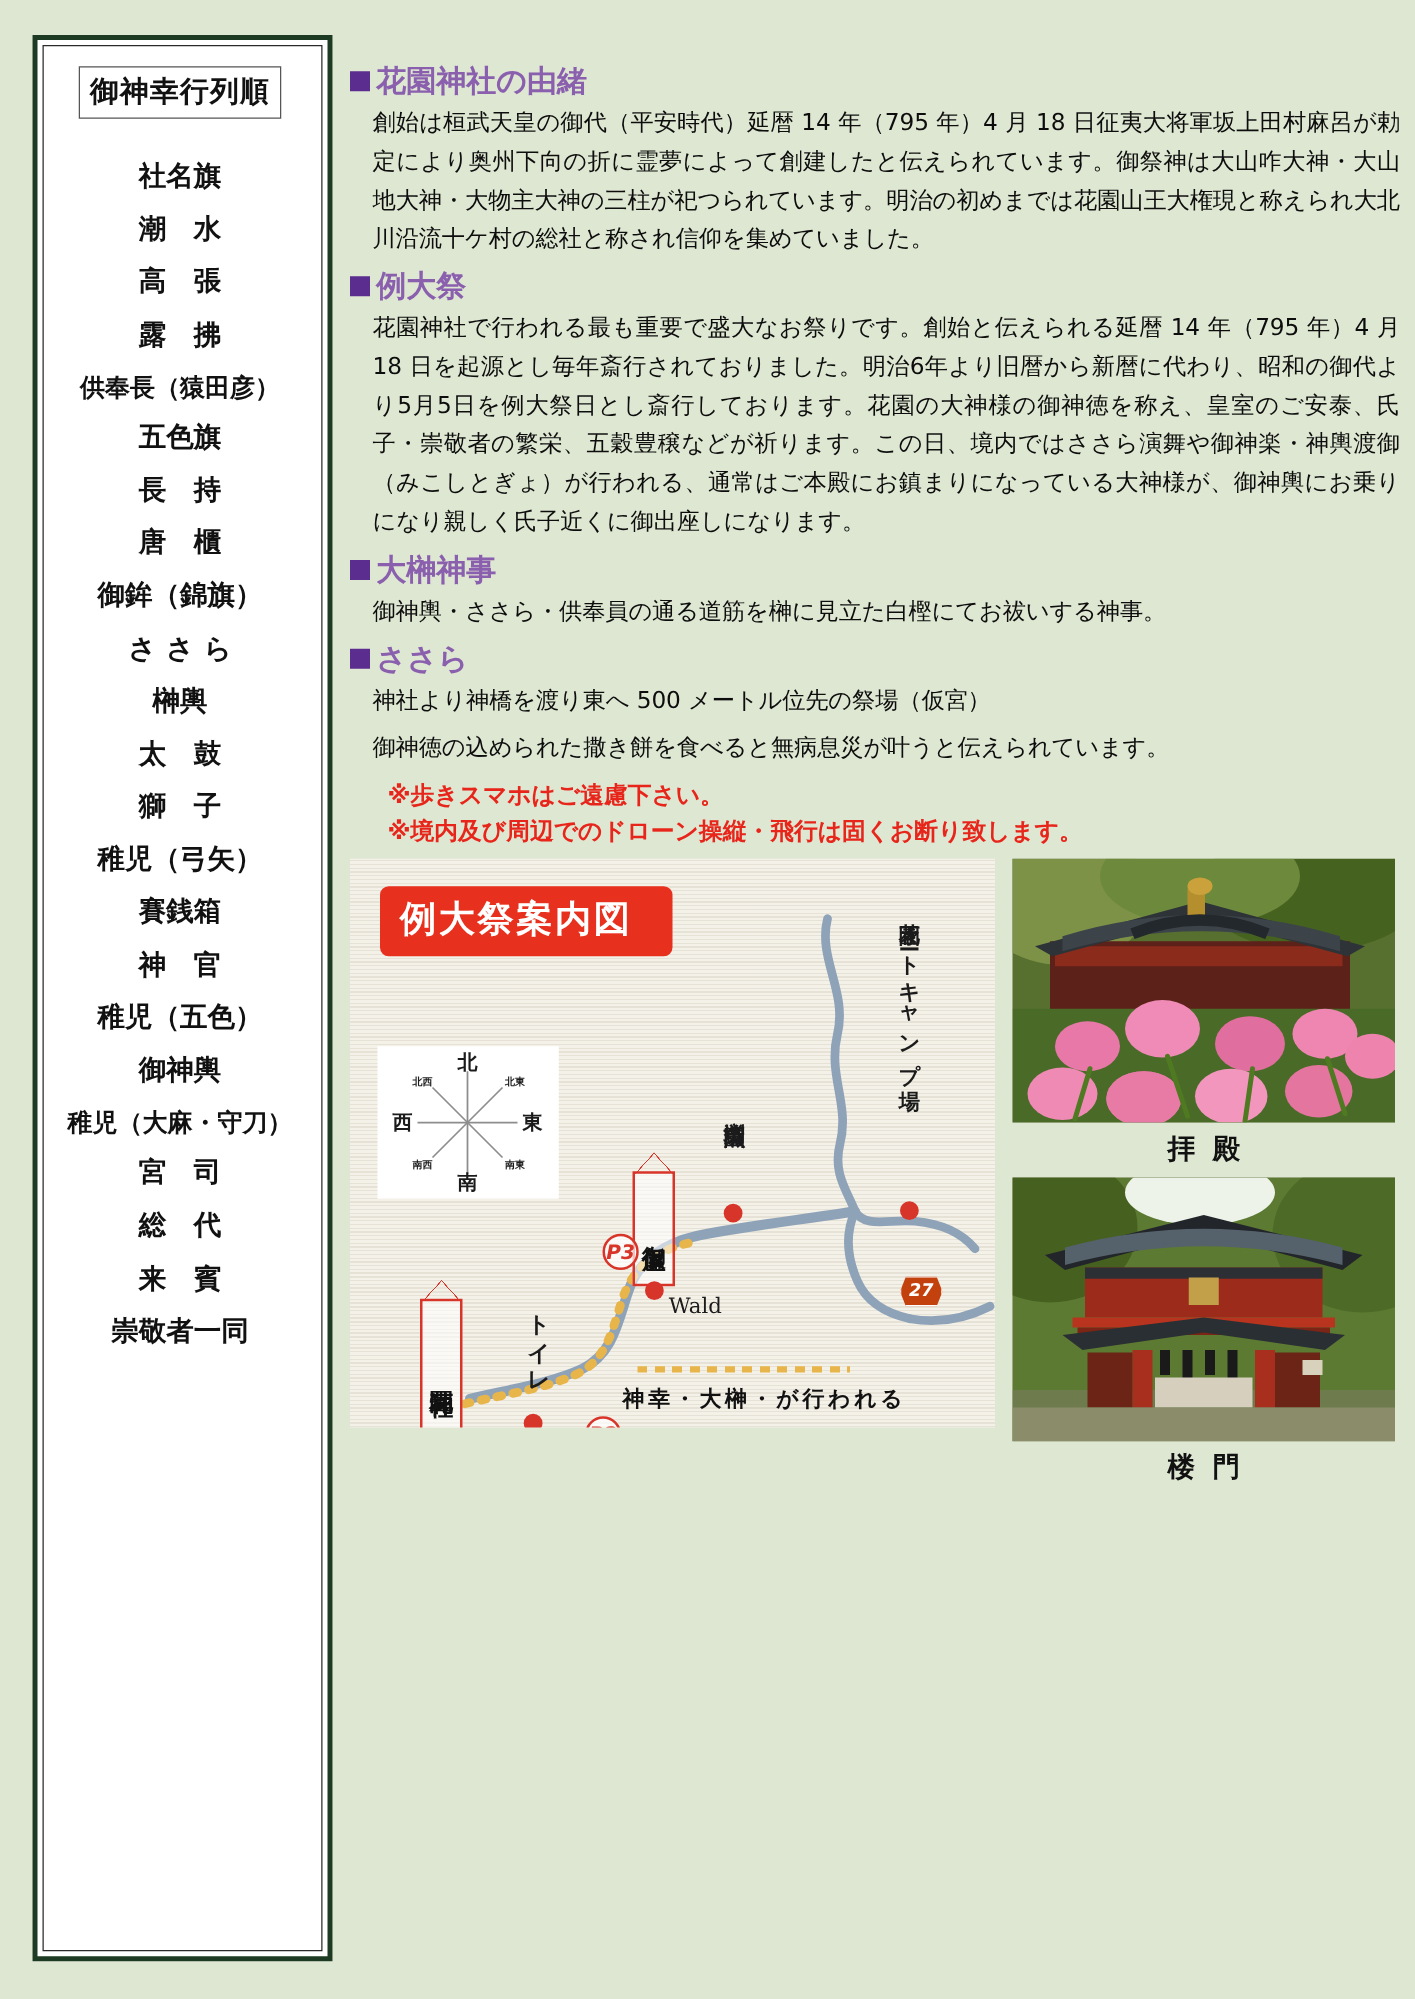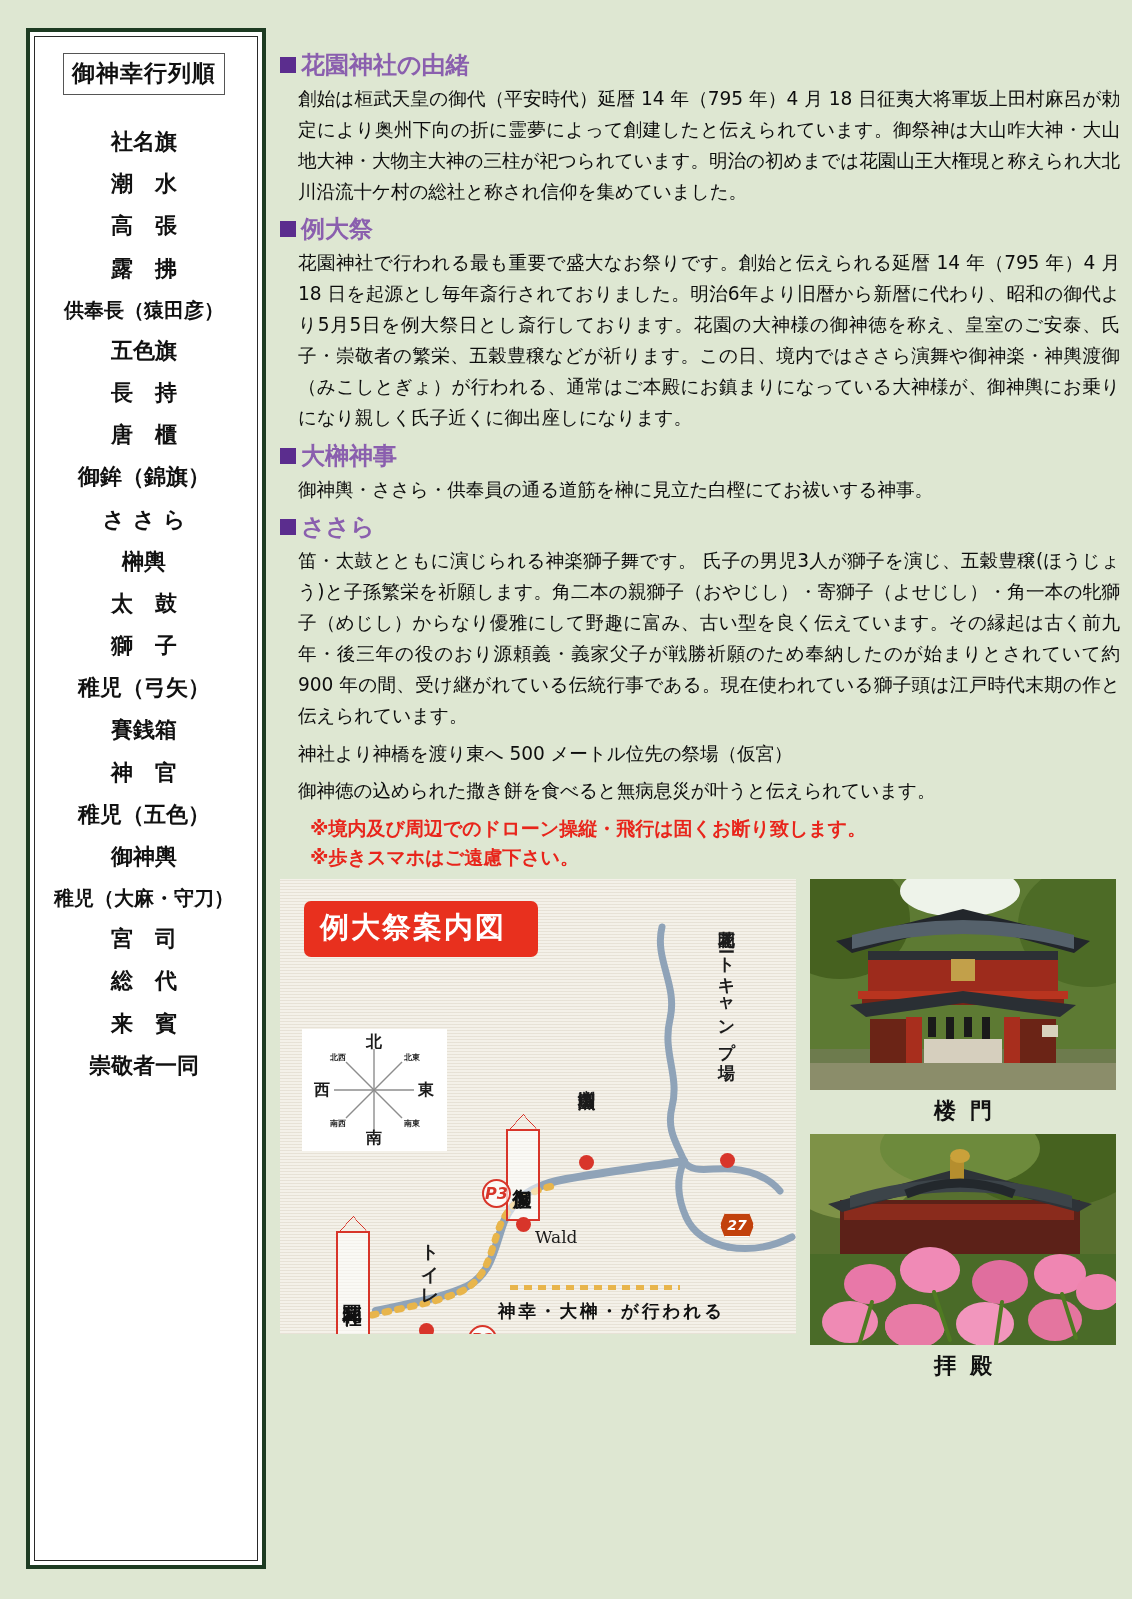--- a/index.html
+++ b/index.html
@@ -254,28 +254,27 @@
         <p class="sec-body">花園神社で行われる最も重要で盛大なお祭りです。創始と伝えられる延暦 14 年（795 年）4 月 18 日を起源とし毎年斎行されておりました。明治6年より旧暦から新暦に代わり、昭和の御代より5月5日を例大祭日とし斎行しております。花園の大神様の御神徳を称え、皇室のご安泰、氏子・崇敬者の繁栄、五穀豊穣などが祈ります。この日、境内ではささら演舞や御神楽・神輿渡御（みこしとぎょ）が行われる、通常はご本殿にお鎮まりになっている大神様が、御神輿にお乗りになり親しく氏子近くに御出座しになります。</p>
         <div class="sec-head">
           <span class="bullet"></span>
           <span>大榊神事</span>
         </div>
         <p class="sec-body">御神輿・ささら・供奉員の通る道筋を榊に見立た白樫にてお祓いする神事。</p>
         <div class="sec-head">
           <span class="bullet"></span>
           <span>ささら</span>
         </div>
-        <p class="sec-body">笛・太鼓とともに演じられる神楽獅子舞です。 氏子の男児3人が獅子を演じ、五穀豊穣(ほうじょう)と子孫繁栄を祈願します。角二本の親獅子（おやじし）・寄獅子（よせじし）・角一本の牝獅子（めじし）からなり優雅にして野趣に富み、古い型を良く伝えています。その縁起は古く前九年・後三年の役のおり源頼義・義家父子が戦勝祈願のため奉納したのが始まりとされていて約 900 年の間、受け継がれている伝統行事である。現在使われている獅子頭は江戸時代末期の作と伝えられています。</p>
         <p class="sec-body">神社より神橋を渡り東へ 500 メートル位先の祭場（仮宮）</p>
         <p class="sec-body">御神徳の込められた撒き餅を食べると無病息災が叶うと伝えられています。</p>
       </div>
 
     <div id="notices">
+        <div class="notice">※歩きスマホはご遠慮下さい。</div>
         <div class="notice">※境内及び周辺でのドローン操縦・飛行は固くお断り致します。</div>
-        <div class="notice">※歩きスマホはご遠慮下さい。</div>
       </div>
 
     <div class="lower">
 
       <div class="map">
 
         <svg class="map-svg" width="516" height="455" viewBox="0 0 516 455">
 
           <path d="M382 48 C 374 80, 398 106, 390 140 C 382 174, 400 196, 392 228 C 386 252, 398 266, 404 282" stroke="#8fa3b8" stroke-width="7" fill="none" stroke-linecap="round"></path>
           <path d="M404 282 C 412 296, 432 288, 452 290 C 474 292, 490 300, 500 312" stroke="#8fa3b8" stroke-width="7" fill="none" stroke-linecap="round"></path>
@@ -331,60 +330,20 @@
         <div class="rt27" style="left:440px; top:334px;">27</div>
 
         <div class="pmark" style="left:174px; top:300px;">P3</div>
         <div class="pmark" style="left:160px; top:446px;">P2</div>
 
         <div class="legend-line" style="left:230px; top:406px;"></div>
         <div class="legend-text" style="left:218px; top:420px;">神幸・大榊・が行われる</div>
       </div>
 
       <div class="photos">
-
-        <div class="photo-box">
-          <div class="photo">
-            <svg width="306" height="211" viewBox="0 0 306 211">
-              <rect width="306" height="211" fill="#5d7a33"></rect>
-              <ellipse cx="30" cy="40" rx="70" ry="60" fill="#46611f"></ellipse>
-              <ellipse cx="280" cy="46" rx="72" ry="62" fill="#4d6b26"></ellipse>
-              <ellipse cx="150" cy="12" rx="60" ry="26" fill="#eef3ea"></ellipse>
-              <rect x="0" y="170" width="306" height="41" fill="#6d7b4d"></rect>
-
-              <path d="M26 62 L153 30 L280 62 L264 74 L153 44 L42 74 Z" fill="#22262b"></path>
-              <path d="M42 56 Q153 26 264 56 L264 70 Q153 40 42 70 Z" fill="#55616b"></path>
-
-              <rect x="58" y="72" width="190" height="40" fill="#9d2b1c"></rect>
-              <rect x="58" y="72" width="190" height="9" fill="#2c3035"></rect>
-              <rect x="141" y="80" width="24" height="22" fill="#c2a04a"></rect>
-
-              <rect x="48" y="112" width="210" height="8" fill="#b8341f"></rect>
-              <rect x="52" y="120" width="202" height="6" fill="#7c2415"></rect>
-
-              <path d="M40 126 L153 112 L266 126 L250 138 L153 124 L56 138 Z" fill="#2a2f34"></path>
-
-              <rect x="96" y="138" width="16" height="46" fill="#a82e1d"></rect>
-              <rect x="194" y="138" width="16" height="46" fill="#a82e1d"></rect>
-              <rect x="60" y="140" width="36" height="44" fill="#6b2416"></rect>
-              <rect x="210" y="140" width="36" height="44" fill="#6b2416"></rect>
-
-              <g fill="#1a1a1a">
-                <rect x="118" y="138" width="8" height="20"></rect>
-                <rect x="136" y="138" width="8" height="24"></rect>
-                <rect x="154" y="138" width="8" height="20"></rect>
-                <rect x="172" y="138" width="8" height="24"></rect>
-              </g>
-              <rect x="114" y="160" width="78" height="24" fill="#d6cfbe"></rect>
-              <rect x="0" y="184" width="306" height="27" fill="#8b8d6a"></rect>
-              <rect x="232" y="146" width="16" height="12" fill="#d8d2bd"></rect>
-            </svg>
-          </div>
-          <div class="cap">楼門</div>
-        </div>
 
         <div class="photo-box">
           <div class="photo">
             <svg width="306" height="211" viewBox="0 0 306 211">
               <rect width="306" height="211" fill="#58702f"></rect>
               <ellipse cx="40" cy="30" rx="70" ry="55" fill="#7e9247"></ellipse>
               <ellipse cx="240" cy="24" rx="90" ry="50" fill="#46621f"></ellipse>
               <ellipse cx="150" cy="14" rx="80" ry="40" fill="#6d8a3c"></ellipse>
               <rect x="30" y="66" width="240" height="60" fill="#5c2118"></rect>
               <rect x="34" y="70" width="230" height="16" fill="#8a2b1c"></rect>
@@ -410,16 +369,56 @@
                 <line x1="62" y1="168" x2="50" y2="208"></line>
                 <line x1="124" y1="158" x2="140" y2="206"></line>
                 <line x1="192" y1="168" x2="186" y2="210"></line>
                 <line x1="252" y1="160" x2="266" y2="204"></line>
               </g>
             </svg>
           </div>
           <div class="cap">拝殿</div>
         </div>
 
+        <div class="photo-box">
+          <div class="photo">
+            <svg width="306" height="211" viewBox="0 0 306 211">
+              <rect width="306" height="211" fill="#5d7a33"></rect>
+              <ellipse cx="30" cy="40" rx="70" ry="60" fill="#46611f"></ellipse>
+              <ellipse cx="280" cy="46" rx="72" ry="62" fill="#4d6b26"></ellipse>
+              <ellipse cx="150" cy="12" rx="60" ry="26" fill="#eef3ea"></ellipse>
+              <rect x="0" y="170" width="306" height="41" fill="#6d7b4d"></rect>
+
+              <path d="M26 62 L153 30 L280 62 L264 74 L153 44 L42 74 Z" fill="#22262b"></path>
+              <path d="M42 56 Q153 26 264 56 L264 70 Q153 40 42 70 Z" fill="#55616b"></path>
+
+              <rect x="58" y="72" width="190" height="40" fill="#9d2b1c"></rect>
+              <rect x="58" y="72" width="190" height="9" fill="#2c3035"></rect>
+              <rect x="141" y="80" width="24" height="22" fill="#c2a04a"></rect>
+
+              <rect x="48" y="112" width="210" height="8" fill="#b8341f"></rect>
+              <rect x="52" y="120" width="202" height="6" fill="#7c2415"></rect>
+
+              <path d="M40 126 L153 112 L266 126 L250 138 L153 124 L56 138 Z" fill="#2a2f34"></path>
+
+              <rect x="96" y="138" width="16" height="46" fill="#a82e1d"></rect>
+              <rect x="194" y="138" width="16" height="46" fill="#a82e1d"></rect>
+              <rect x="60" y="140" width="36" height="44" fill="#6b2416"></rect>
+              <rect x="210" y="140" width="36" height="44" fill="#6b2416"></rect>
+
+              <g fill="#1a1a1a">
+                <rect x="118" y="138" width="8" height="20"></rect>
+                <rect x="136" y="138" width="8" height="24"></rect>
+                <rect x="154" y="138" width="8" height="20"></rect>
+                <rect x="172" y="138" width="8" height="24"></rect>
+              </g>
+              <rect x="114" y="160" width="78" height="24" fill="#d6cfbe"></rect>
+              <rect x="0" y="184" width="306" height="27" fill="#8b8d6a"></rect>
+              <rect x="232" y="146" width="16" height="12" fill="#d8d2bd"></rect>
+            </svg>
+          </div>
+          <div class="cap">楼門</div>
+        </div>
+
       </div>
     </div>
   </main>
 </div>
 
 </body></html>

